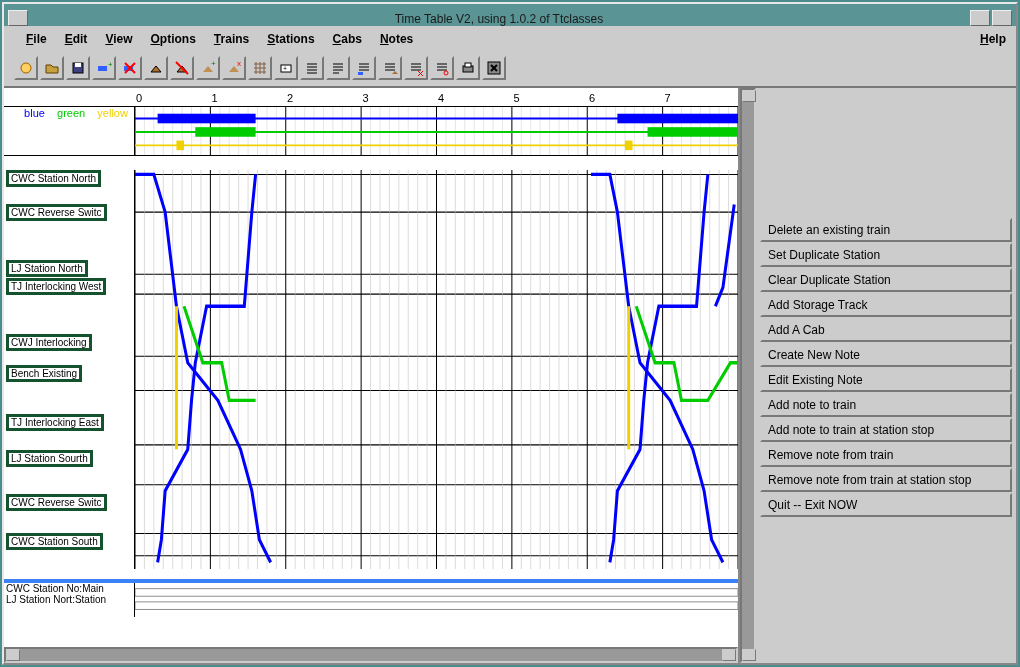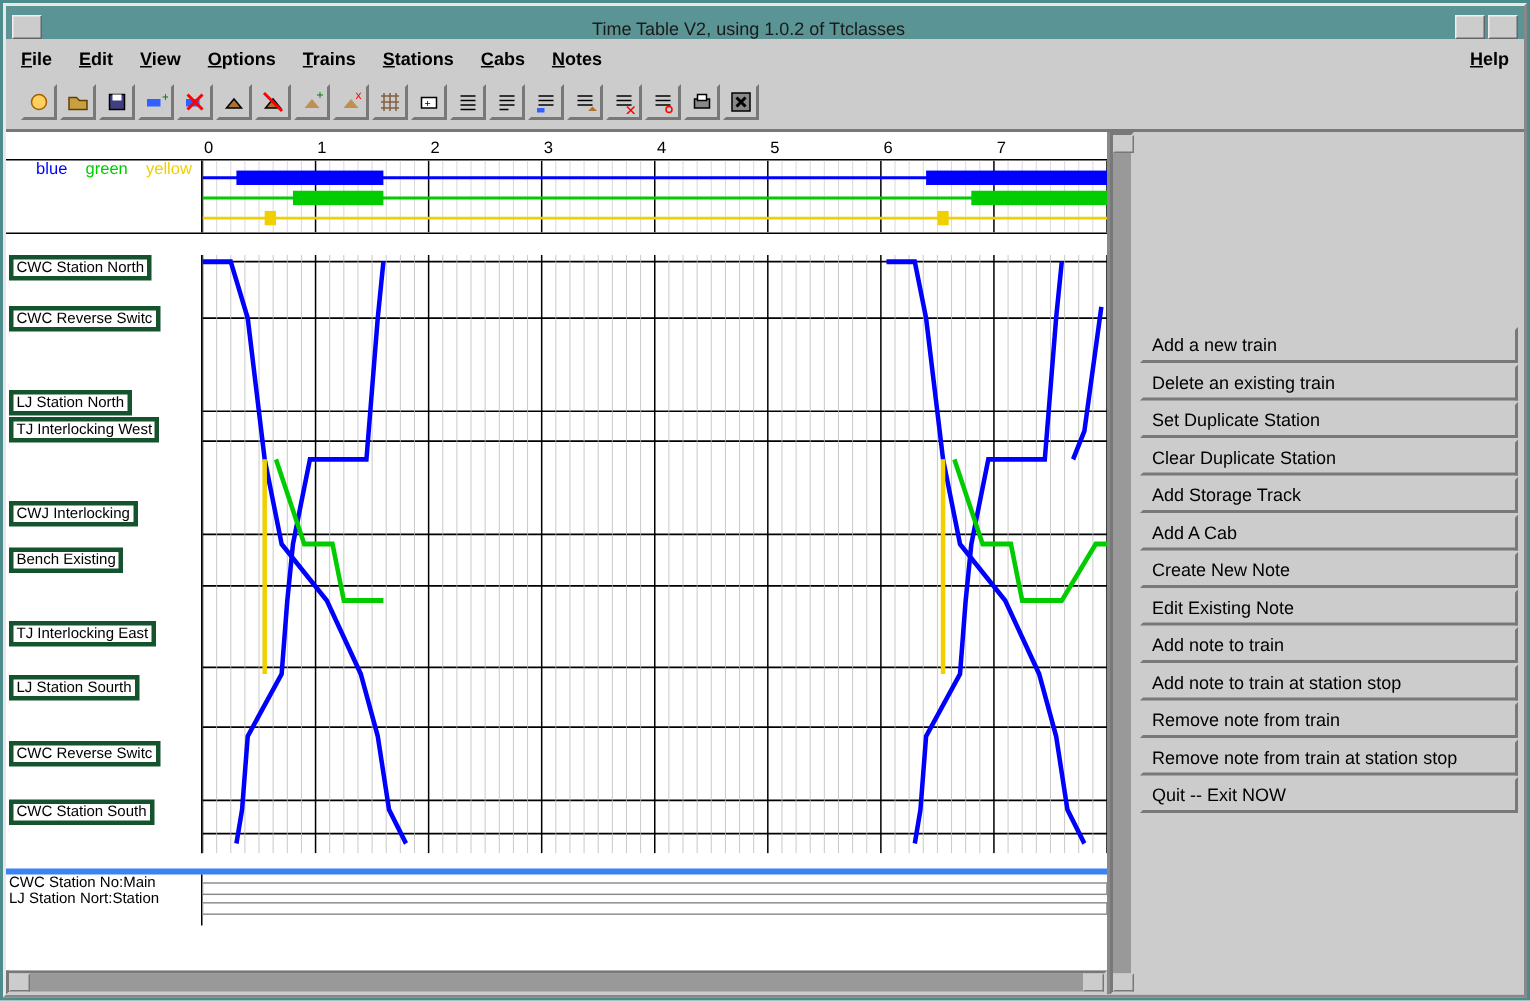--- a/index.html
+++ b/index.html
@@ -38,20 +38,21 @@
     border: 1px solid #666;
     border-top-color: #eee; border-left-color: #eee;
   }
   .titlebar .wm-right { display: flex; gap: 2px; }
   .menubar {
     display: flex;
     gap: 18px;
     padding: 6px 10px;
     background: #cccccc;
     font-weight: bold;
+    margin-left: 12px;
   }
   .menubar .menu-item { cursor: pointer; }
   .menubar .menu-item u { text-decoration: underline; }
   .menubar .spacer { flex: 1; }
   .toolbar {
     display: flex;
     gap: 2px;
     padding: 4px 10px 6px 10px;
     background: #cccccc;
   }
@@ -555,21 +556,20 @@
 
     <div class="vscroll">
       <div class="arrow"></div>
       <div class="thumb"></div>
       <div class="arrow"></div>
     </div>
 
     <div class="sidebar">
       <div class="sidebar-spacer"></div>
       <div id="side-buttons">
-          <div class="side-btn">Add a new train</div>
           <div class="side-btn">Delete an existing train</div>
           <div class="side-btn">Set Duplicate Station</div>
           <div class="side-btn">Clear Duplicate Station</div>
           <div class="side-btn">Add Storage Track</div>
           <div class="side-btn">Add A Cab</div>
           <div class="side-btn">Create New Note</div>
           <div class="side-btn">Edit Existing Note</div>
           <div class="side-btn">Add note to train</div>
           <div class="side-btn">Add note to train at station stop</div>
           <div class="side-btn">Remove note from train</div>

